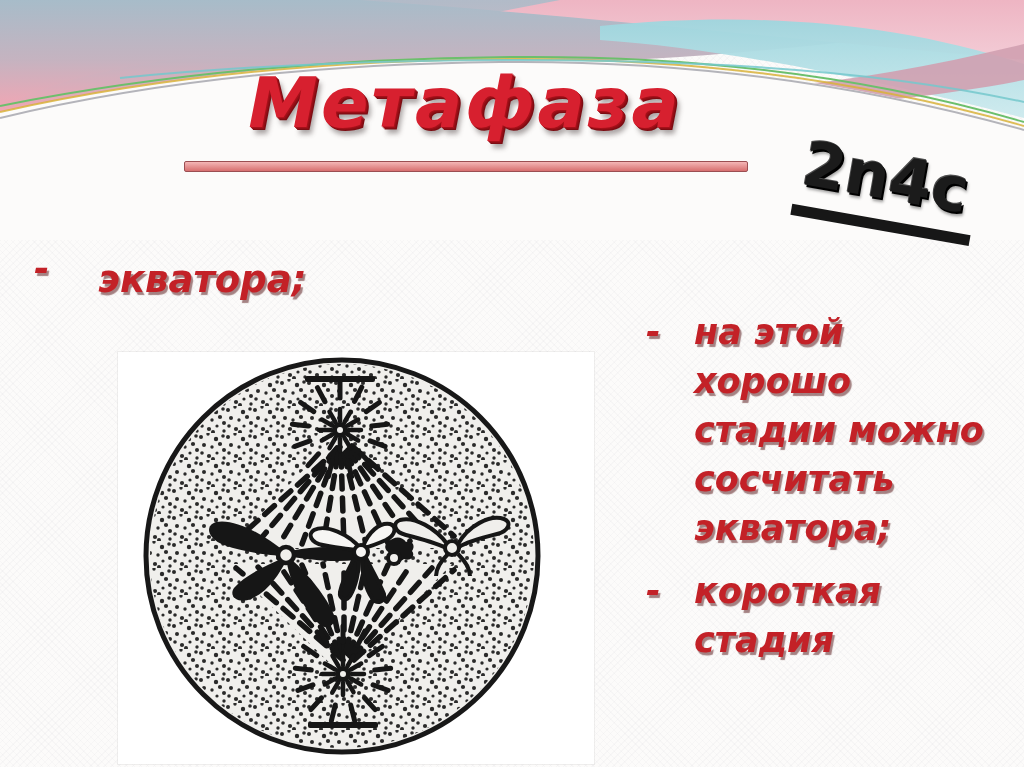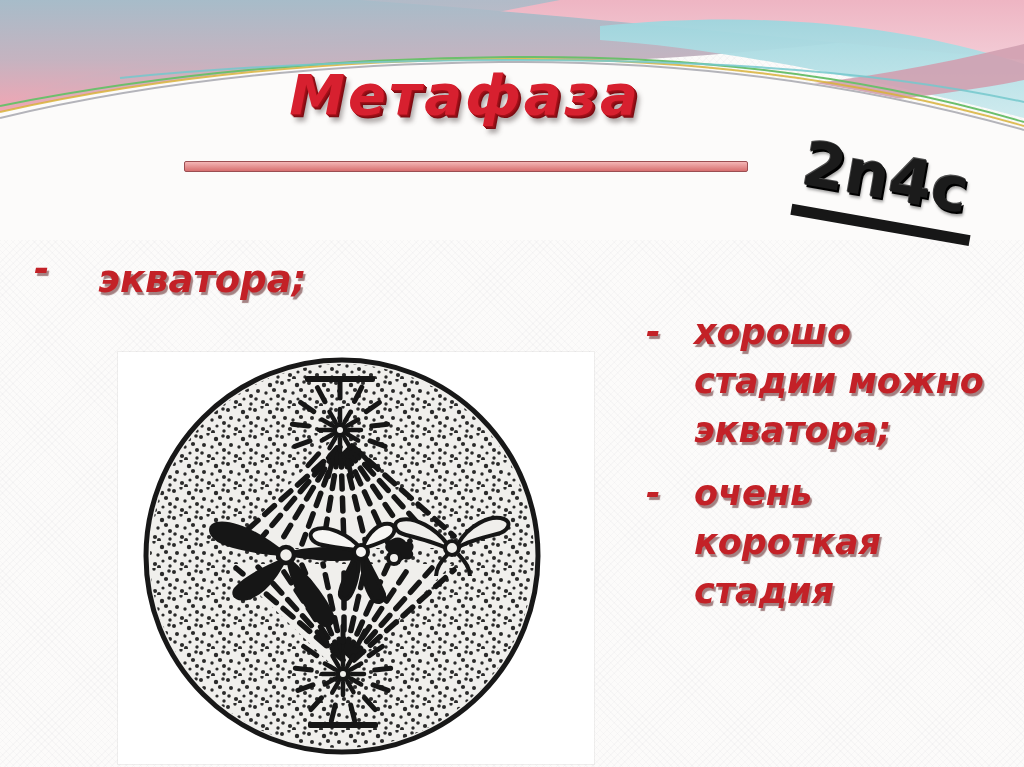--- a/index.html
+++ b/index.html
@@ -9,21 +9,21 @@
     background-color:#fcfbfa;
     background-image:
       repeating-linear-gradient(45deg, rgba(160,160,175,.055) 0 1px, transparent 1px 5px),
       repeating-linear-gradient(135deg, rgba(160,160,175,.055) 0 1px, transparent 1px 5px);
   }
   .header-svg{position:absolute;left:0;top:0;width:1024px;height:240px;display:block;}
 
   .title{
     position:absolute;left:150px;top:62px;width:630px;
     text-align:center;
-    font-size:56px;font-weight:bold;font-style:italic;letter-spacing:3px;
+    font-size:70px;font-weight:bold;font-style:italic;letter-spacing:3px;
     color:#d7202f;
     text-shadow:1px 1px 0 #a61019, 2px 2px 0 #900e16, 3px 3px 0 #7c0c12, 5px 7px 5px rgba(70,60,60,.45);
     white-space:nowrap;
   }
   .title-underline{
     position:absolute;left:184px;top:161px;width:562px;height:9px;
     background:linear-gradient(#f4b6b6,#d76f6f);
     border:1px solid #9b4e52;border-radius:2px;
   }
   .ploidy{
@@ -105,29 +105,30 @@
     <span class="dash">-</span>
     <div>
       <div class="indent2">экватора;</div>
     </div>
   </div>
 
   <div class="right-col">
     <div class="rbullet red-text">
       <span class="dash">-</span>
       <div>
+        <div>на этой</div>
         <div>хорошо</div>
         <div>стадии можно</div>
+        <div>сосчитать</div>
         <div>экватора;</div>
       </div>
     </div>
     <div class="rbullet red-text">
       <span class="dash">-</span>
       <div>
-        <div>очень</div>
         <div>короткая</div>
         <div>стадия</div>
       </div>
     </div>
   </div>
 
   <div class="figure">
     <svg width="476" height="412" viewBox="0 0 476 412" aria-hidden="true">
       <defs>
         <pattern id="stip" width="27" height="27" patternUnits="userSpaceOnUse">

